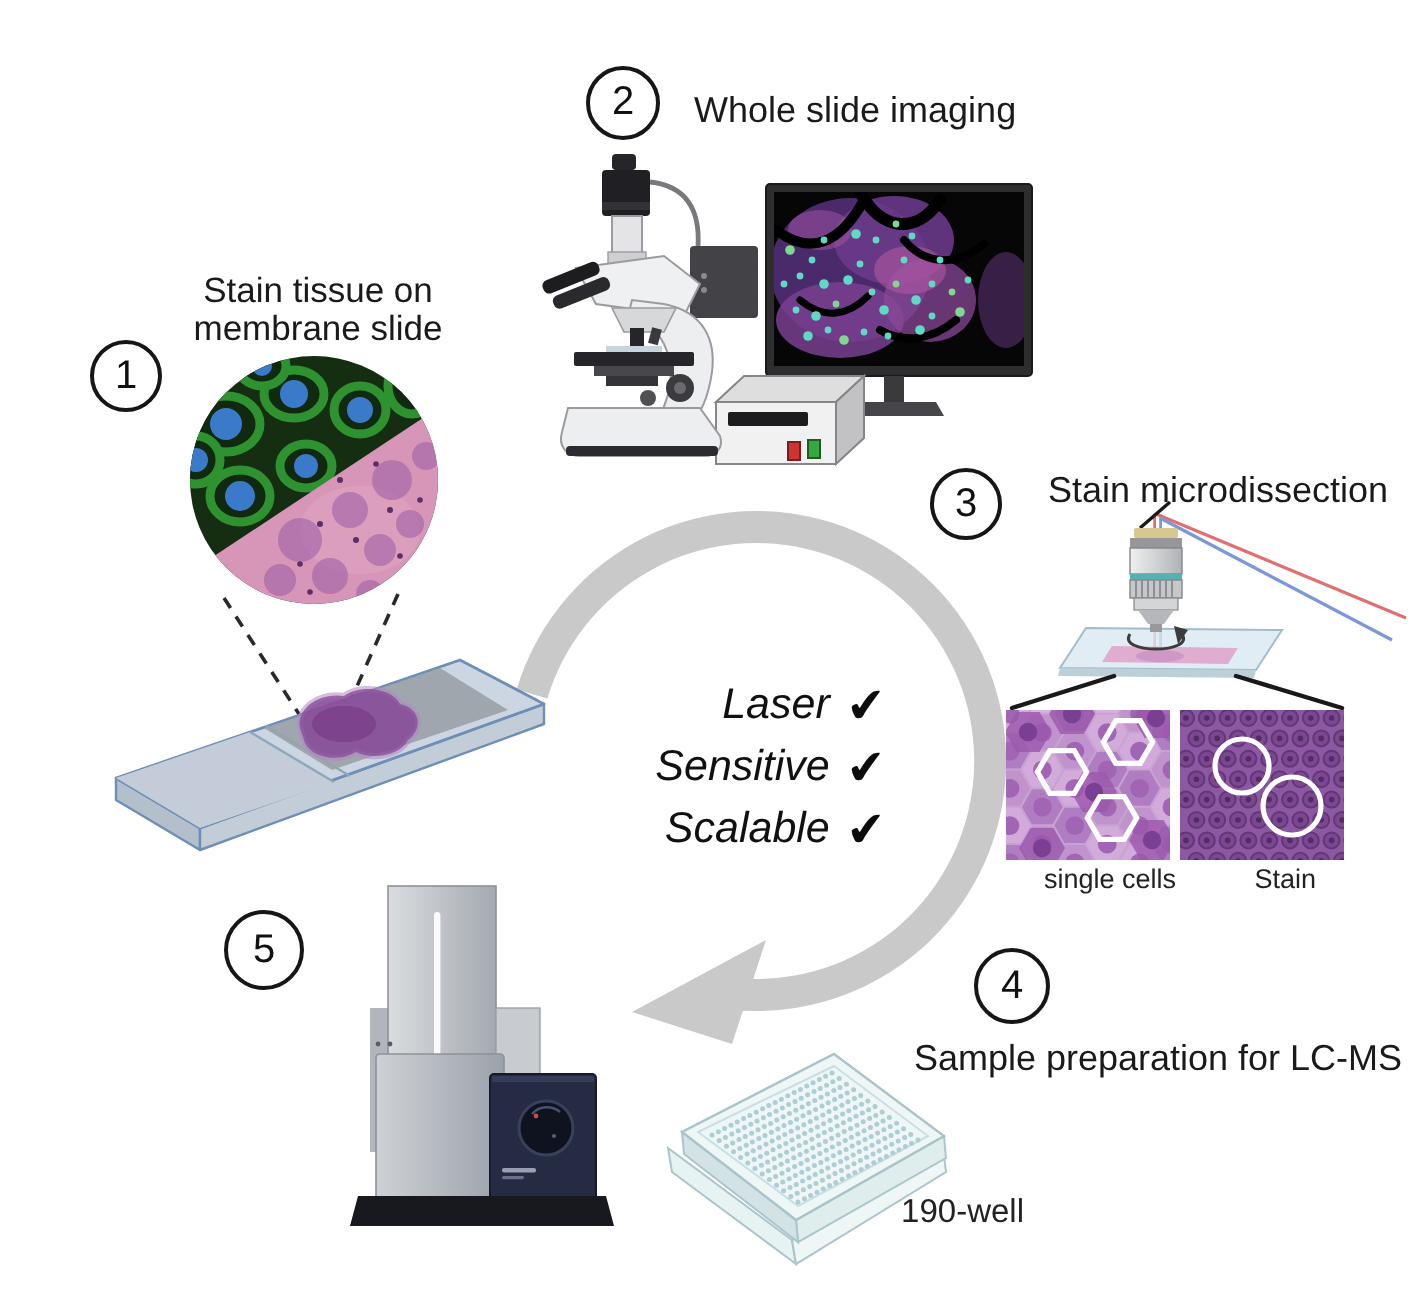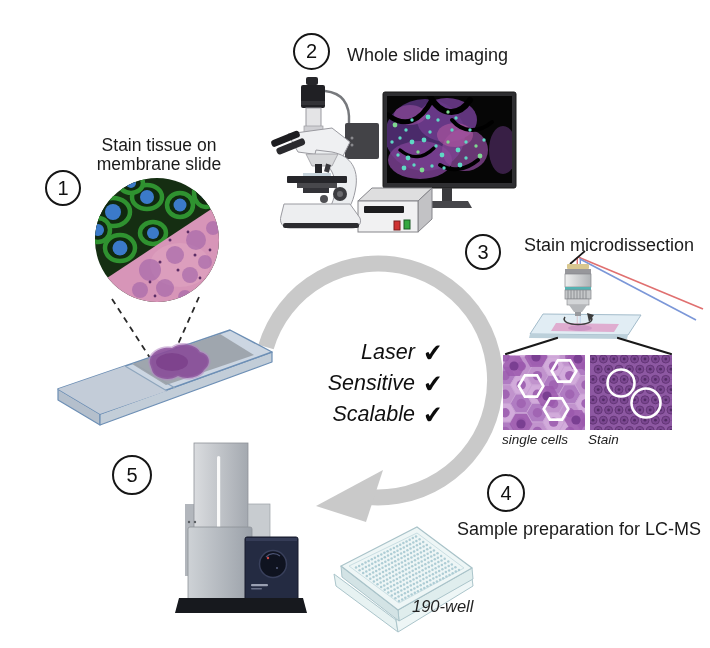--- a/index.html
+++ b/index.html
@@ -10,21 +10,21 @@
   .label{position:absolute;color:#1a1a1a;font-size:18px;line-height:1.1;white-space:nowrap}
   .label.center{text-align:center}
   .label .line{display:block}
   .badge{position:absolute;background:#fff;border:2.6px solid #161616;border-radius:50%;
          display:flex;align-items:center;justify-content:center;font-size:20px;color:#111}
   .claims{position:absolute;top:337px;left:200px;width:243px}
   .claim-row{display:flex;justify-content:flex-end;align-items:center;height:31px}
   .claim-word{font-style:italic;font-size:21.5px;color:#101010}
   .claim-check{font-family:"DejaVu Sans",sans-serif;font-size:24px;font-weight:bold;color:#0c0c0c;
                margin-left:8px;transform:rotate(-4deg);line-height:1}
-  .ann{position:absolute;font-style:italic;color:#222;text-align:left;font-size:13.5px;white-space:nowrap}
+  .ann{position:absolute;color:#222;text-align:right;font-size:13.5px;white-space:nowrap}
 </style>
 </head>
 <body>
 
 <div class="figure">
 
   <svg class="art" width="710" height="648" viewBox="0 0 710 648">
     <defs>
       <linearGradient id="towerGrad" x1="0" y1="0" x2="1" y2="0">
         <stop offset="0" stop-color="#dadcdf"></stop>

